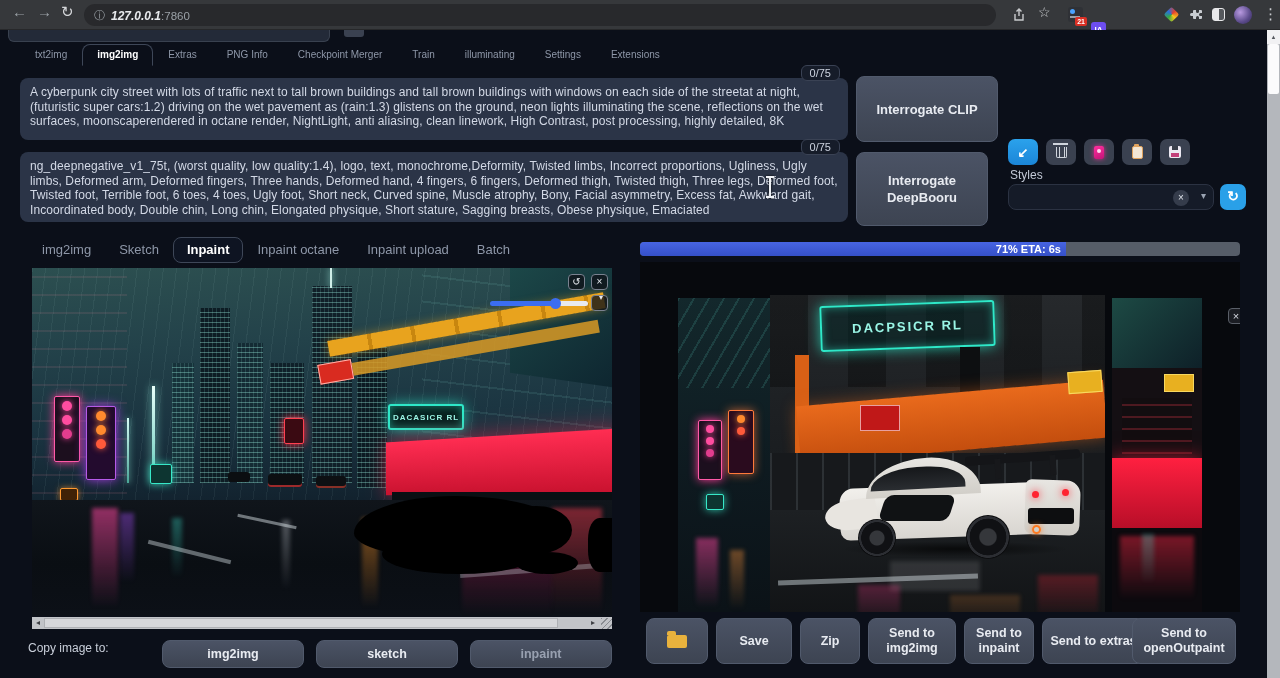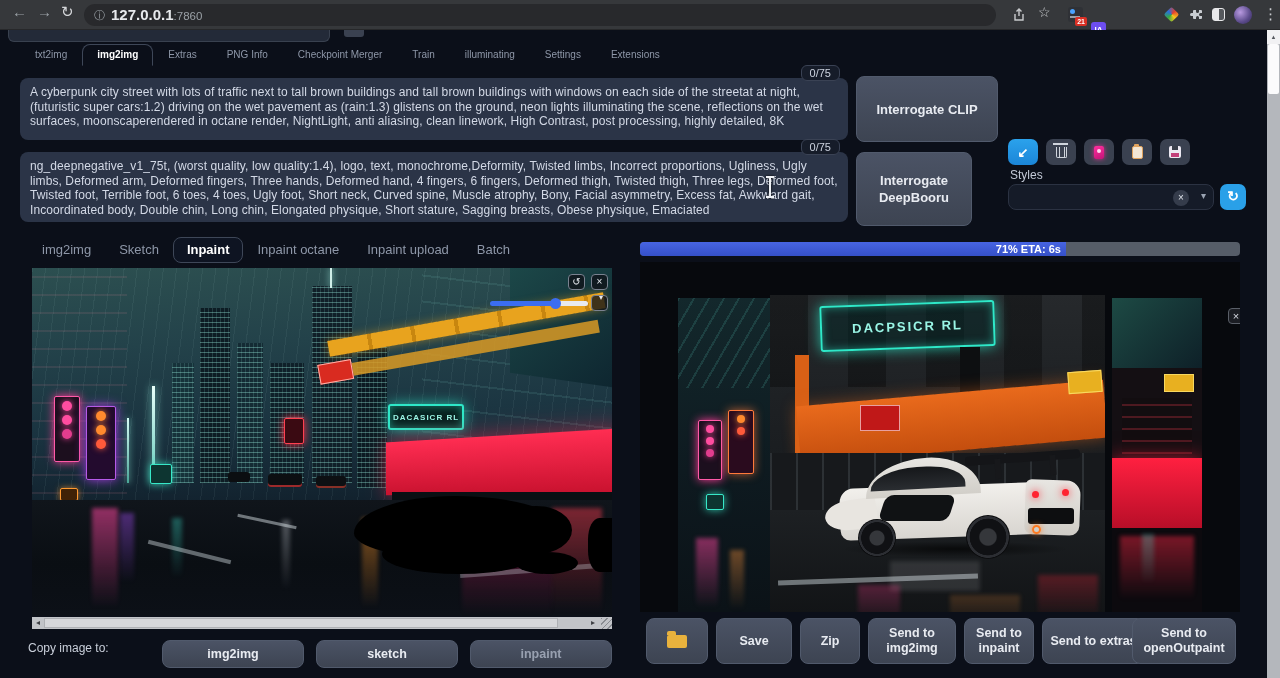--- a/index.html
+++ b/index.html
@@ -6,21 +6,21 @@
   html,body { background:#000; }
   body { font-family:"Liberation Sans", sans-serif; }
   #screen { position:relative; width:1280px; height:678px; overflow:hidden; background:#0b0f19; }
   .abs { position:absolute; }
 
   
   .browser { position:absolute; left:0; top:0; width:1280px; height:30px; background:#36383b; border-bottom:1px solid #27282a; }
   .nav-glyph { position:absolute; top:3px; font-size:15px; color:#9aa0a6; cursor:default; }
   .url-pill { position:absolute; left:84px; top:4px; width:912px; height:22px; background:#28292c; border-radius:12px; display:flex; align-items:center; padding:0 10px; gap:6px; }
   .url-pill .info { color:#9aa0a6; font-size:11px; }
-  .url-host { color:#e8eaed; font-size:15px; font-weight:700; }
+  .url-host { color:#e8eaed; font-size:12px; font-weight:700;font-style:italic; }
   .url-port { color:#9aa0a6; font-size:11.5px; }
   .ext-badge { position:absolute; right:-4px; bottom:-4px; background:#d93025; color:#fff; font-size:7px; font-weight:700; padding:0 2px; border-radius:2px; line-height:9px; }
   .mini-sq { position:relative; width:15px; height:15px; border-radius:3px; }
 
   
   .page { position:absolute; left:0; top:30px; width:1280px; height:648px; background:#0b0f19; }
   .remnant { position:absolute; left:8px; top:0; width:322px; height:12px; background:#232a38; border:1px solid #39414f; border-top:none; border-radius:0 0 6px 6px; }
   .remnant2 { position:absolute; left:344px; top:0; width:20px; height:7px; background:#3a4150; border-radius:0 0 3px 3px; }
 
   .vscroll { position:absolute; right:0; top:0; width:13px; height:648px; background:#b4b7bc; }
@@ -164,21 +164,21 @@
       <div class="promptbox" style="height:62px;">A cyberpunk city street with lots of traffic next to tall brown buildings and tall brown buildings with windows on each side of the streetat at night, (futuristic super cars:1.2) driving on the wet pavement as (rain:1.3) glistens on the ground, neon lights illuminating the scene, reflections on the wet surfaces, moonscaperendered in octane render, NightLight, anti aliasing, clean linework, High Contrast, post processing, highly detailed, 8K</div>
       <div class="counter">0/75</div>
     </div>
 
     <div class="promptwrap" style="left:20px; top:122px; width:828px; height:70px; position:absolute;">
       <div class="promptbox" style="height:70px;">ng_deepnegative_v1_75t, (worst quality, low quality:1.4), logo, text, monochrome,Deformity, Twisted limbs, Incorrect proportions, Ugliness, Ugly limbs, Deformed arm, Deformed fingers, Three hands, Deformed hand, 4 fingers, 6 fingers, Deformed thigh, Twisted thigh, Three legs, Deformed foot, Twisted foot, Terrible foot, 6 toes, 4 toes, Ugly foot, Short neck, Curved spine, Muscle atrophy, Bony, Facial asymmetry, Excess fat, Awkward gait, Incoordinated body, Double chin, Long chin, Elongated physique, Short stature, Sagging breasts, Obese physique, Emaciated</div>
       <div class="counter">0/75</div>
     </div>
 
     <div class="gbtn" style="left:856px; top:46px; width:142px; height:66px;">Interrogate CLIP</div>
-    <div class="gbtn" style="left:856px; top:122px; width:116px; height:74px; white-space:pre-line;">Interrogate DeepBooru</div>
+    <div class="gbtn" style="left:856px; top:122px; width:132px; height:74px; white-space:pre-line;">Interrogate DeepBooru</div>
 
 
     <div class="tool-btn blue" style="left:1008px;">
         <span>↙</span>
       </div>
     <div class="tool-btn" style="left:1046px;">
         <span class="trash-ico"></span>
       </div>
     <div class="tool-btn" style="left:1084px;">
         <span class="card-ico"></span>

